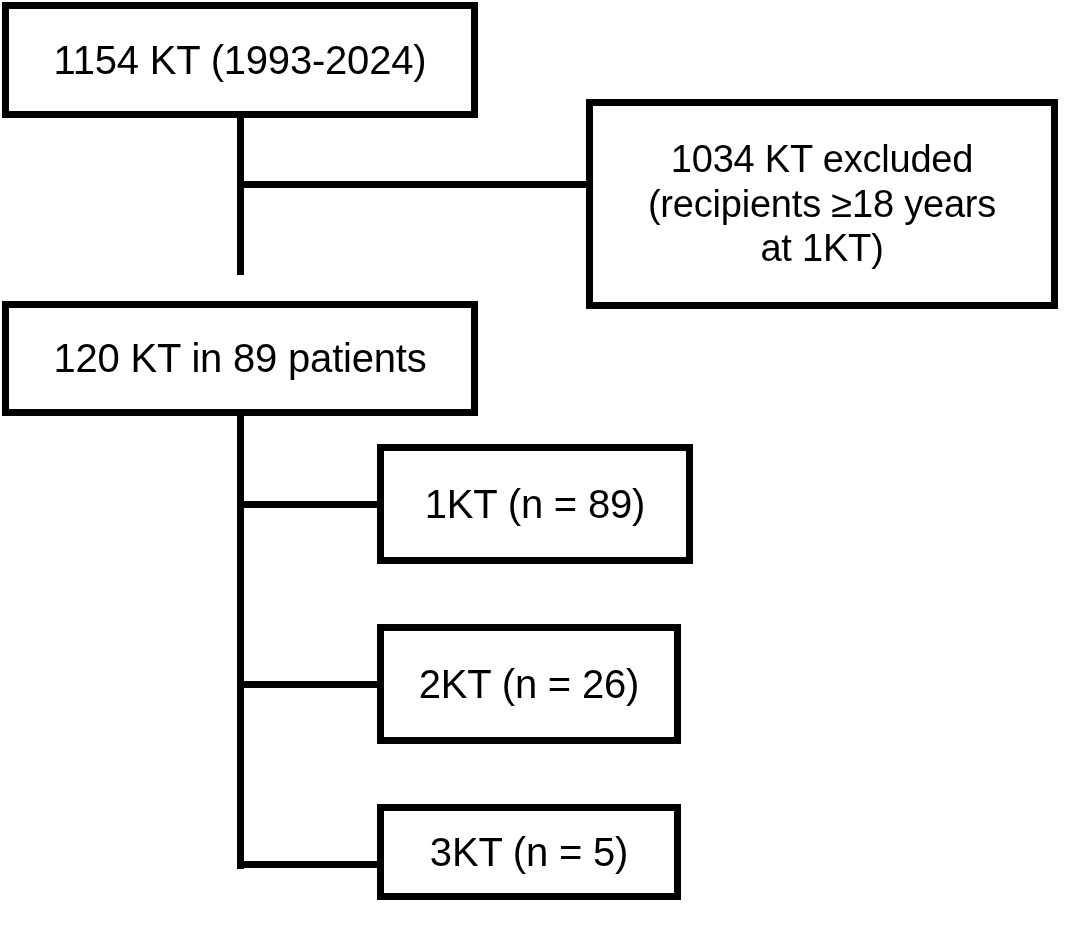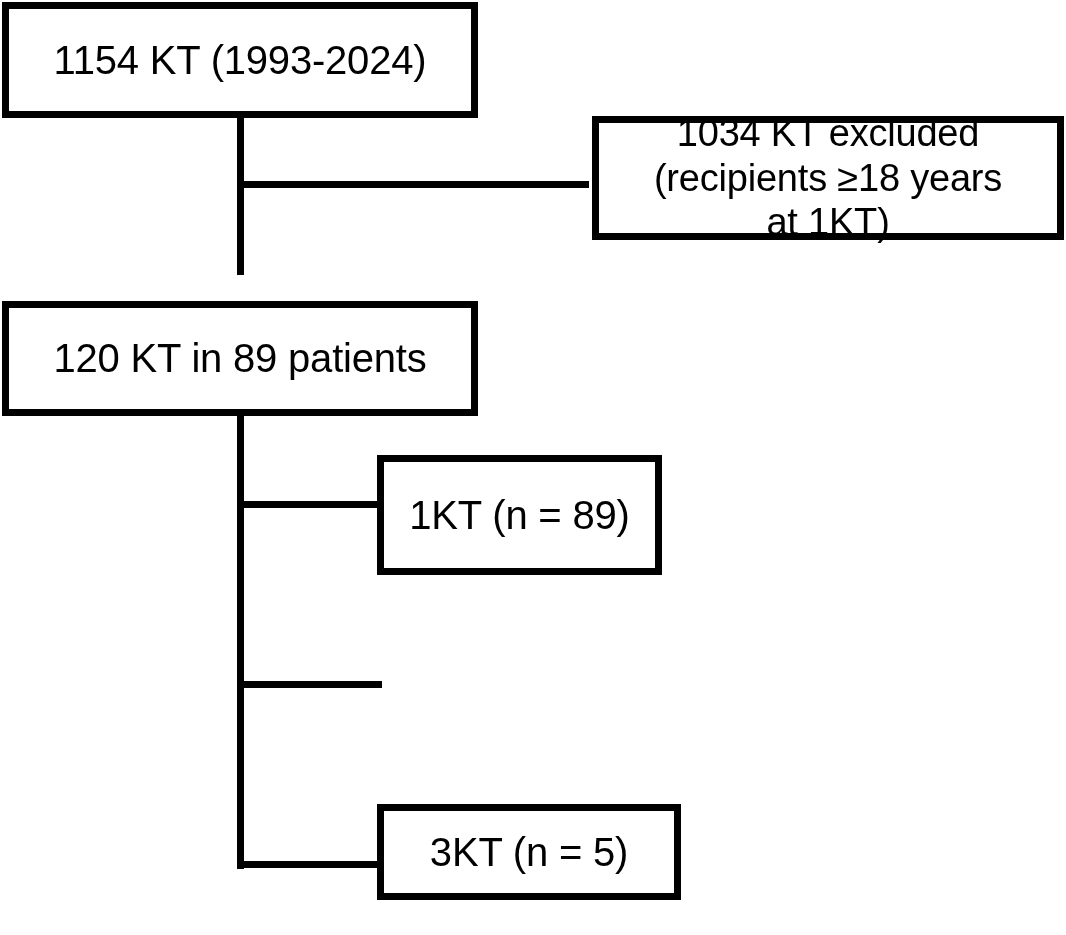--- a/index.html
+++ b/index.html
@@ -39,23 +39,23 @@
     white-space: pre-line;
     text-align: center;
     padding: 0 10px;
   }
   .node-text.centered-multiline {
     text-align: center;
   }
 
   
   #node-total      { left: 2px;   top: 2px;   width: 476px; height: 116px; }
-  #node-excluded   { left: 586px; top: 116px; width: 472px; height: 124px; margin-left: 6px; }
+  #node-excluded   { left: 586px; top: 99px; width: 472px; height: 210px; }
   #node-included   { left: 2px;   top: 270px; width: 476px; height: 115px; margin-top: 31px; }
-  #node-kt1        { left: 377px; top: 444px; width: 285px; height: 120px; margin-top: 11px; }
+  #node-kt1        { left: 377px; top: 444px; width: 316px; height: 120px; }
   #node-kt2        { left: 377px; top: 624px; width: 304px; height: 120px; }
   #node-kt3        { left: 377px; top: 804px; width: 304px; height: 96px; }
 
   #node-excluded .node-text { font-size: 38px; line-height: 1.18; }
 
   
   .conn {
     position: absolute;
     background: #000000;
     z-index: 1;
@@ -97,18 +97,21 @@
   </div>
 
   <div class="node" id="node-included">
     <span class="node-text">120 KT in 89 patients</span>
   </div>
 
   <div class="node" id="node-kt1">
     <span class="node-text">1KT (n = 89)</span>
   </div>
 
+  <div class="node" id="node-kt2">
+    <span class="node-text">2KT (n = 26)</span>
+  </div>
 
   <div class="node" id="node-kt3">
     <span class="node-text">3KT (n = 5)</span>
   </div>
 
 </div>
 
 </body></html>

